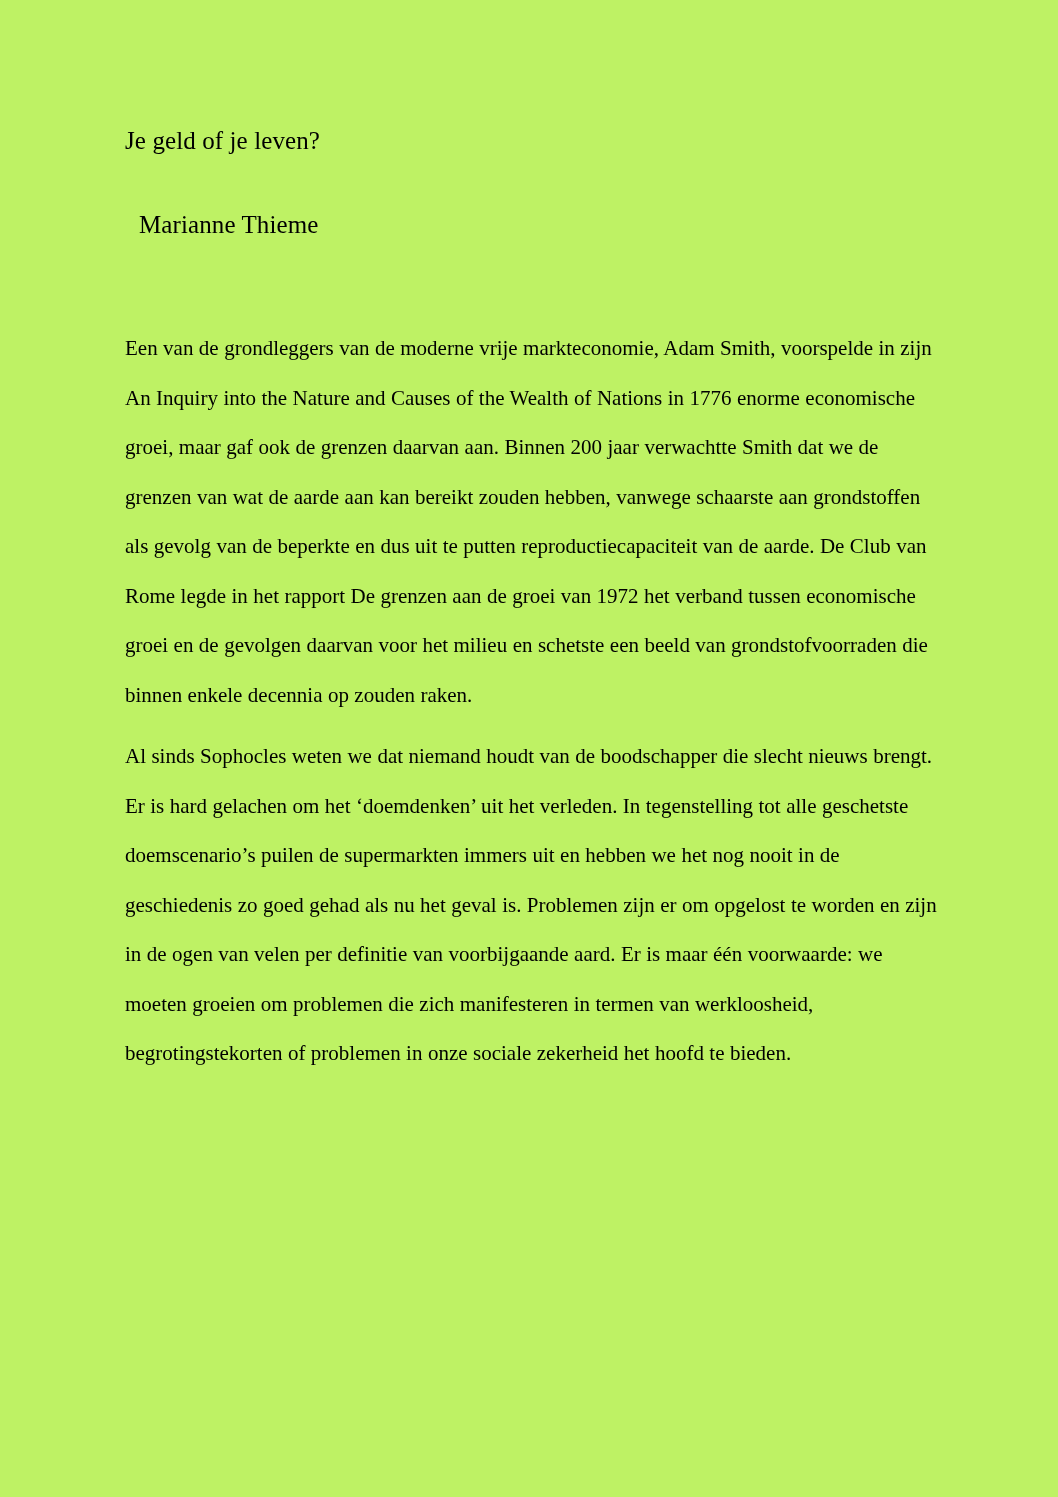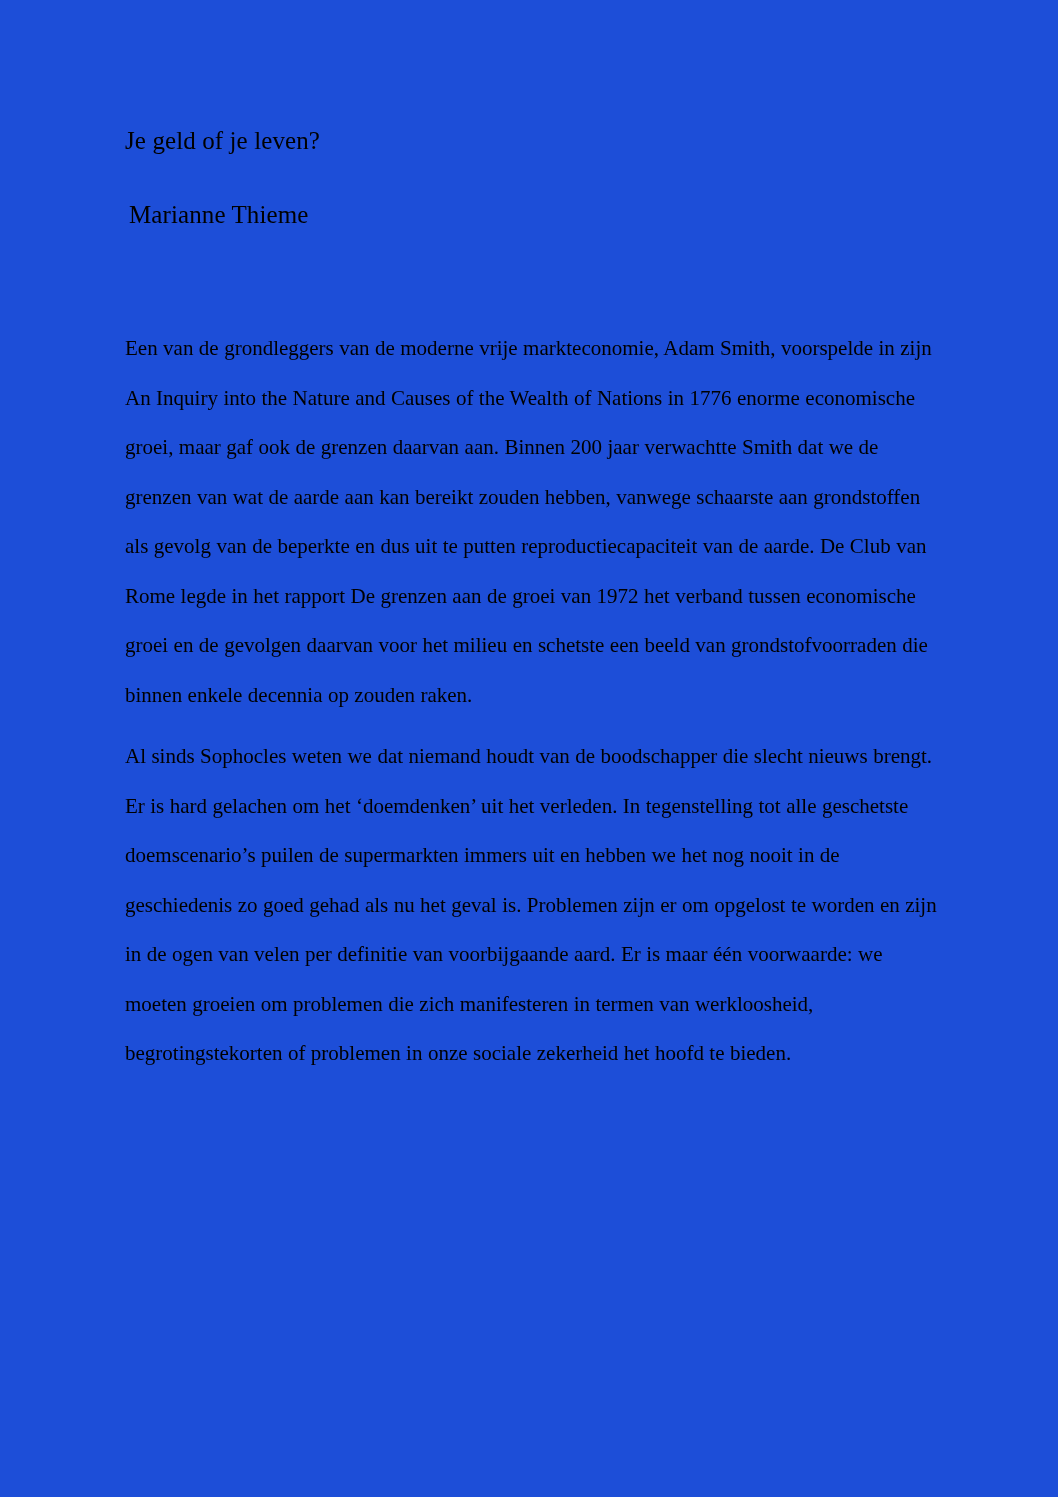--- a/index.html
+++ b/index.html
@@ -14,21 +14,21 @@
     position: relative;
     overflow: hidden;
     font-family: "Liberation Serif", "DejaVu Serif", serif;
     color: #000000;
     -webkit-font-smoothing: antialiased;
   }
 
   .page {
     position: absolute;
     inset: 0;
-    background: #1d4ed8;
+    background: #bef264;
   }
 
   .content {
     position: absolute;
     left: 125px;
     top: 0;
     width: 812px;
   }
 
   .doc-title {
@@ -45,21 +45,21 @@
 
   .doc-author {
     position: absolute;
     top: 196px;
     left: 0;
     width: 100%;
     font-size: 25px;
     line-height: 30px;
     font-weight: 400;
     letter-spacing: 0.1px;
-    margin: 4px;
+    margin: 14px;
   }
 
   .body-block {
     position: absolute;
     top: 324px;
     left: 0;
     width: 812px;
   }
 
   .para {

